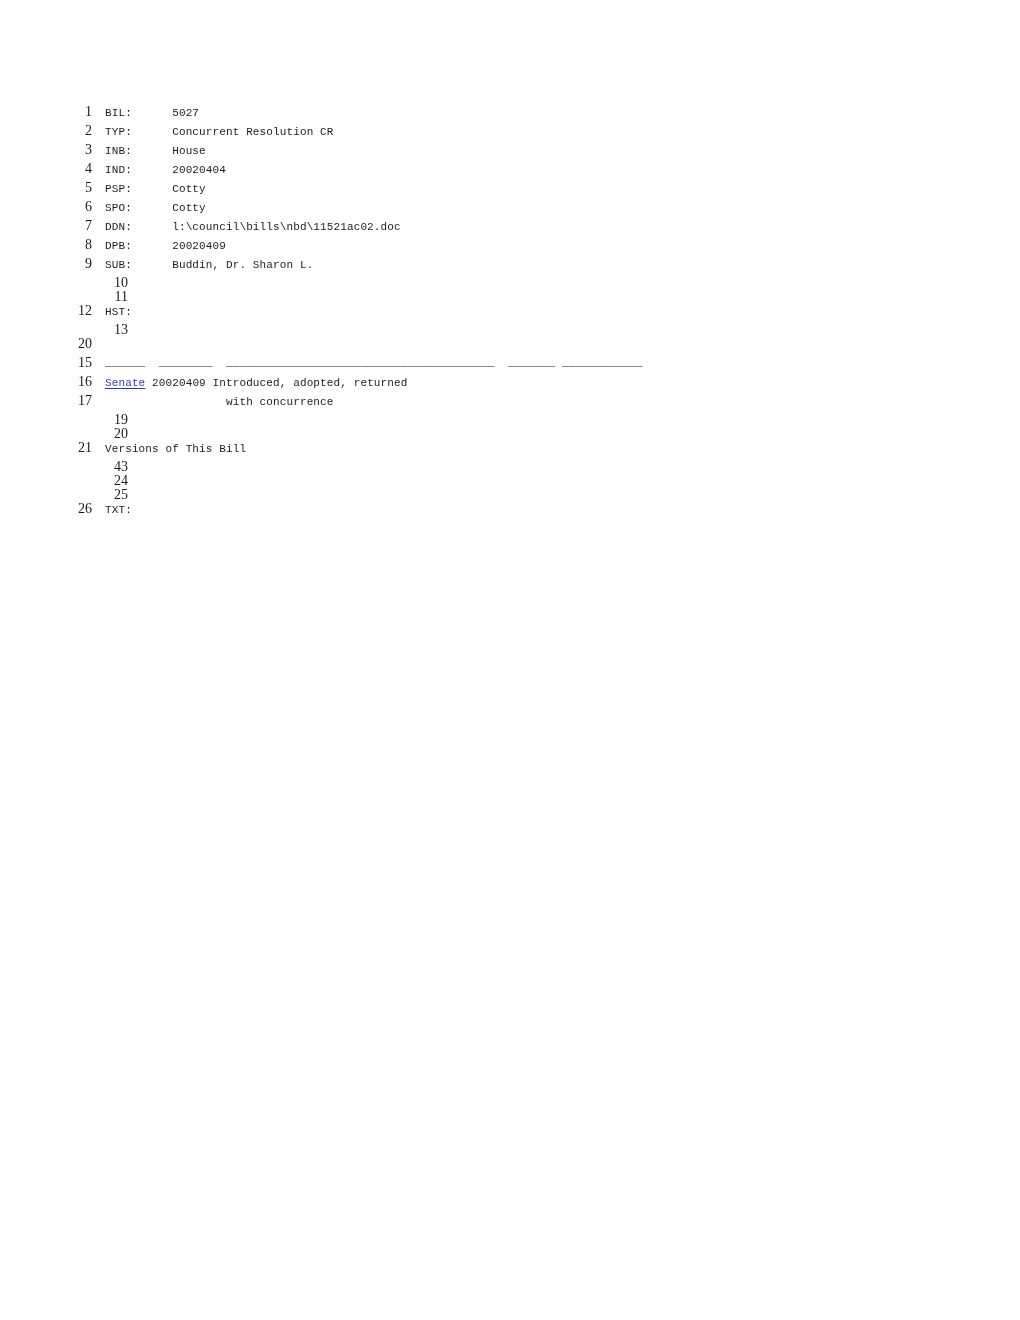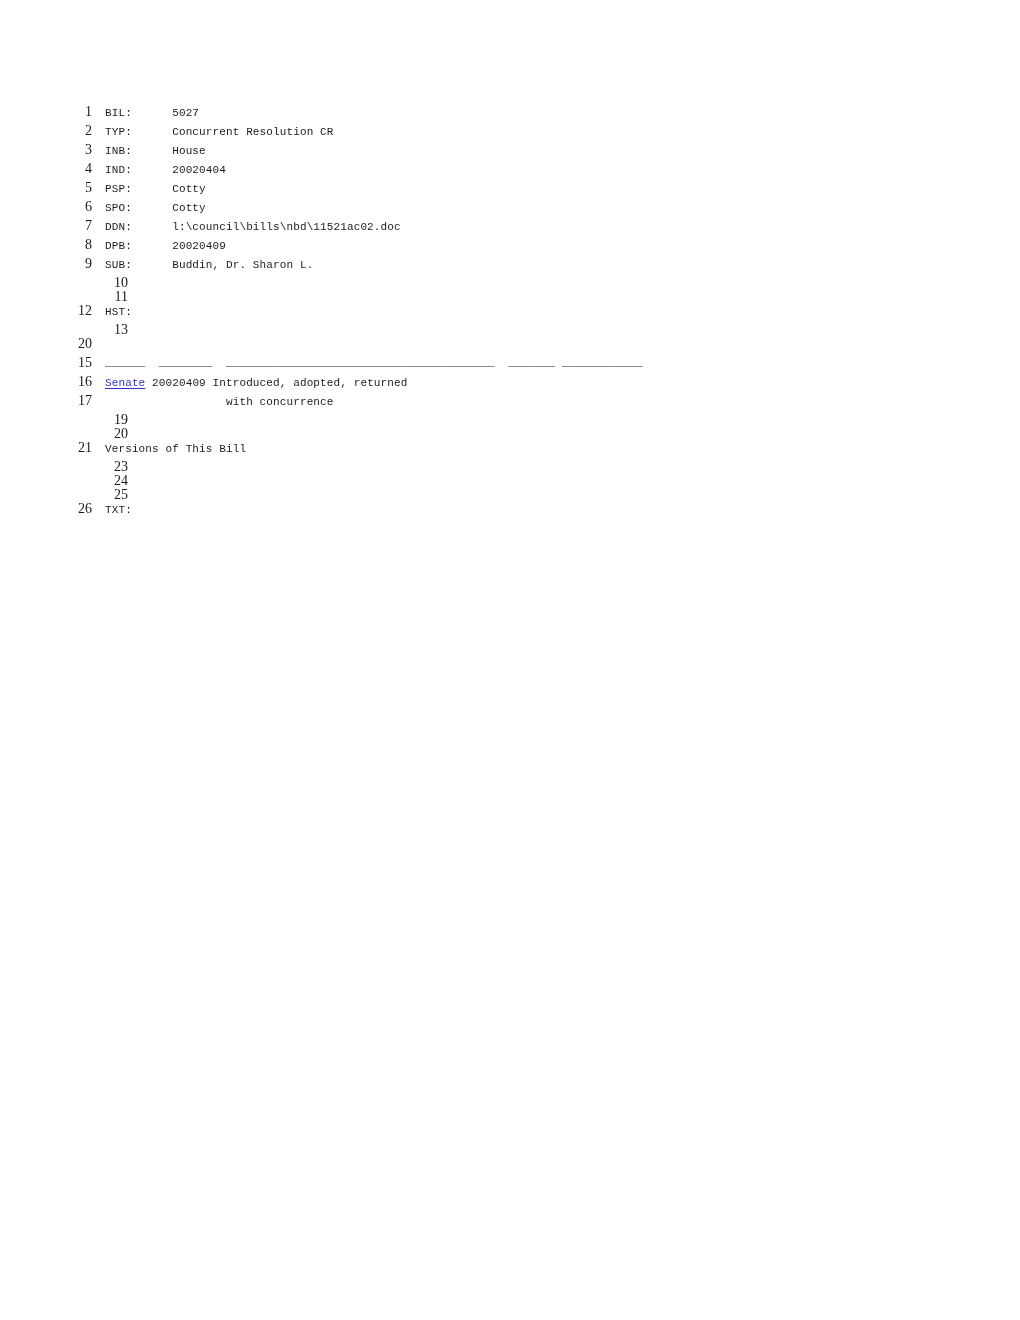--- a/index.html
+++ b/index.html
@@ -178,21 +178,21 @@
       <span class="content"></span>
     </div>
 
     <div class="line">
       <span class="lineno">21</span>
       <span class="content">Versions of This Bill</span>
     </div>
 
 
     <div class="line blank">
-      <span class="lineno">23</span>
+      <span class="lineno">43</span>
       <span class="content"></span>
     </div>
 
     <div class="line blank">
       <span class="lineno">24</span>
       <span class="content"></span>
     </div>
 
     <div class="line blank">
       <span class="lineno">25</span>

